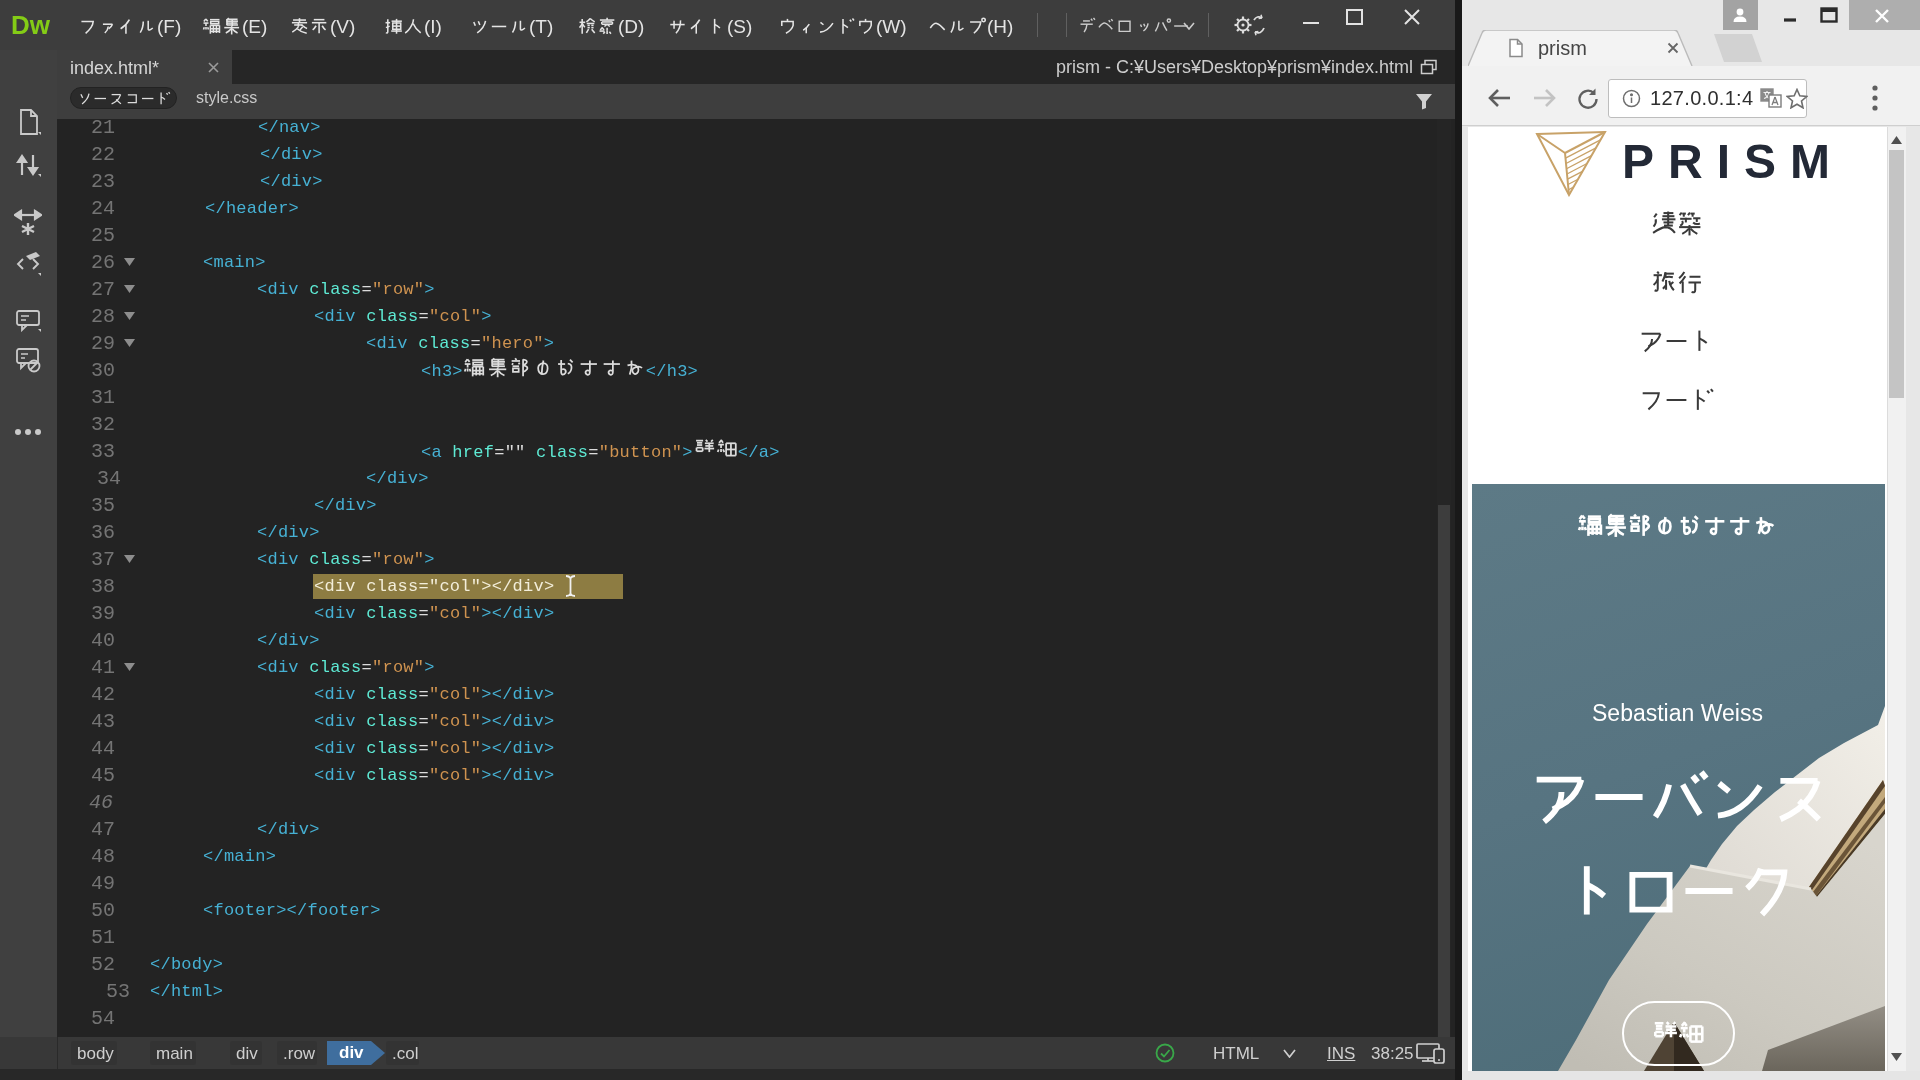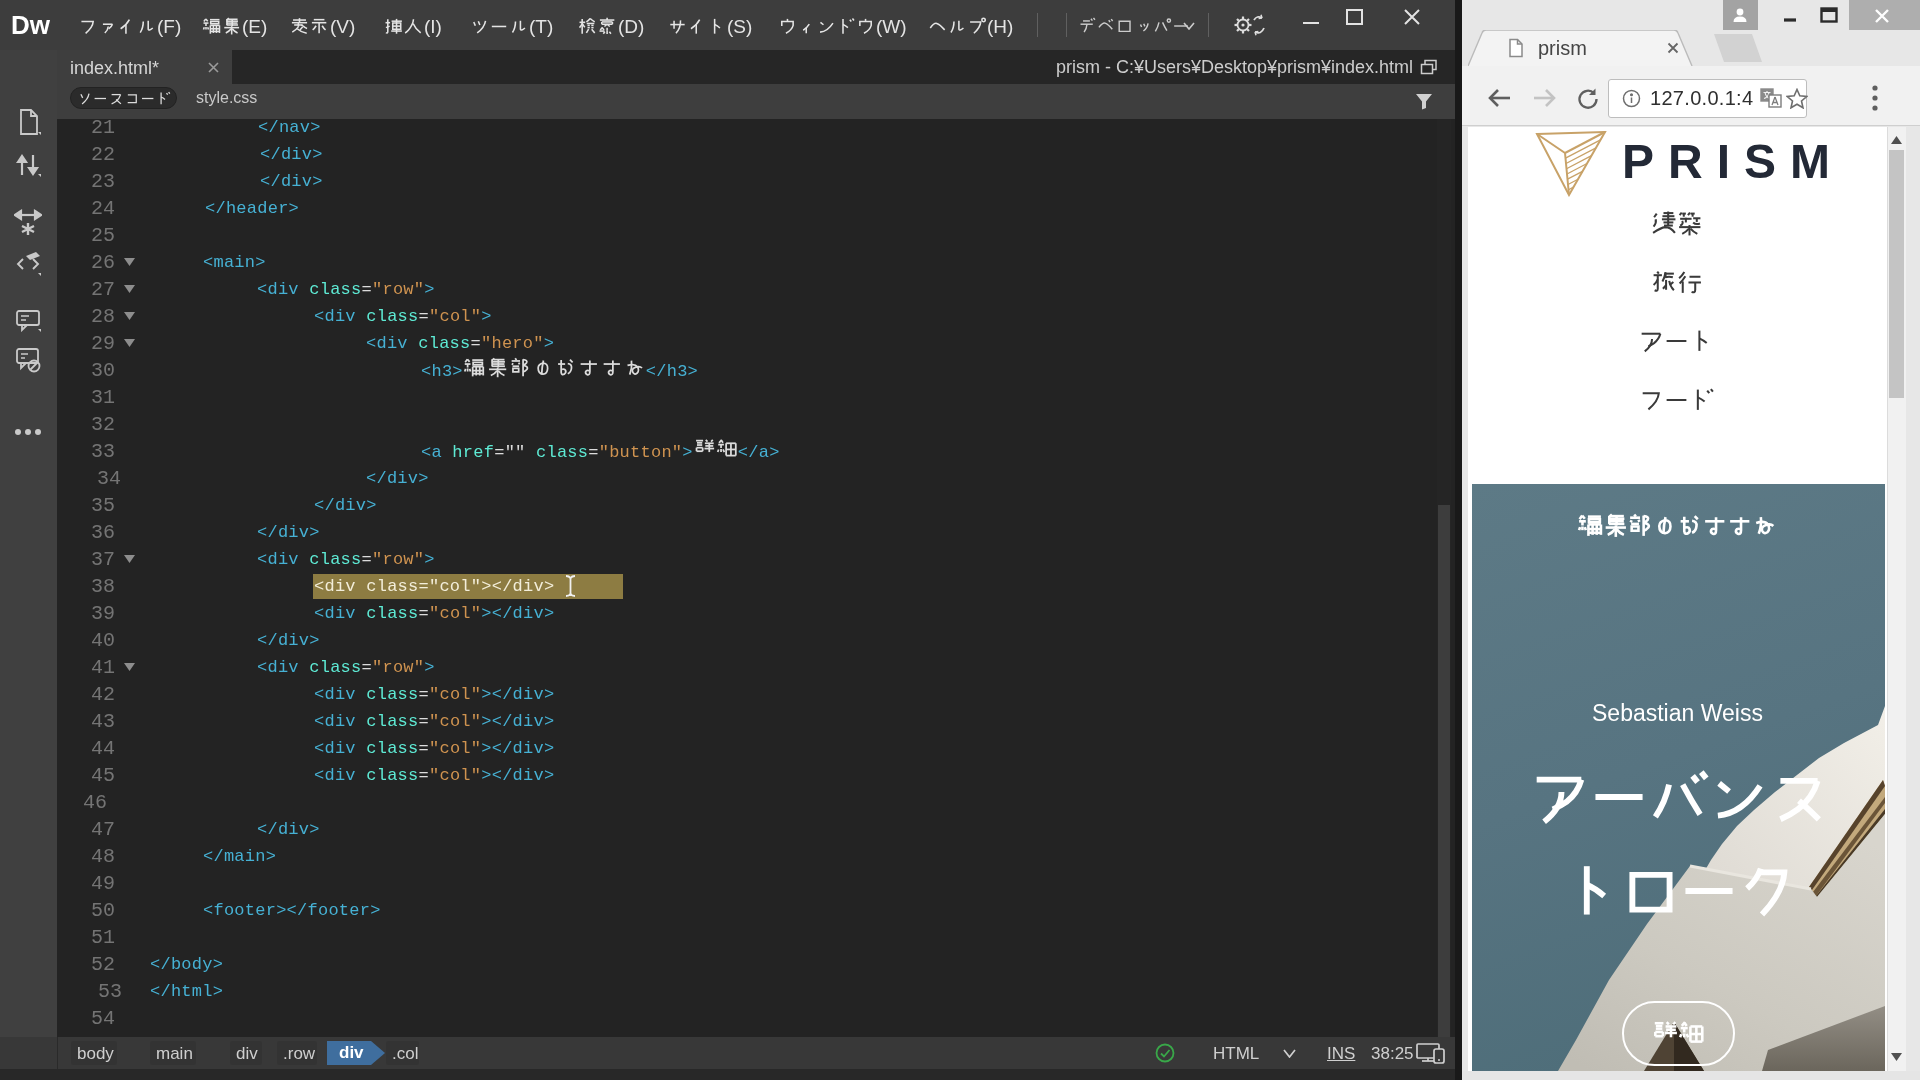--- a/index.html
+++ b/index.html
@@ -329,21 +329,21 @@
           <path d="M34 24 Q24 40 12 52"></path>
           <path d="M24 44 V88"></path>
           <path d="M50 26 H92"></path>
           <path d="M46 48 H94"></path>
           <path d="M72 48 V76 Q72 90 58 84"></path>
         </g>
       </defs>
     </svg>
 <div style="position:absolute;left:0px;top:0px;width:1455px;height:1080px;background:#232323;"></div>
 <div style="position:absolute;left:0px;top:0px;width:1455px;height:50px;background:#3d3d3d;"></div>
-<div style="position:absolute;left:11px;top:10px;"><span style="font-weight:bold;font-size:26px;color:#ffffff;">Dw</span></div>
+<div style="position:absolute;left:11px;top:10px;"><span style="font-weight:bold;font-size:26px;color:#84cc16;">Dw</span></div>
 <div style="position:absolute;left:78px;top:16px;height:21px;display:flex;align-items:center;">
       <svg style="" width="78" height="19" viewBox="0 0 409.5 100" preserveAspectRatio="xMinYMin meet">
         <g fill="none" stroke="#e4e4e4" stroke-width="8.20">
           <use href="#g15" x="0.0"></use>
           <use href="#g16" x="103.2"></use>
           <use href="#g17" x="206.3"></use>
           <use href="#g18" x="309.5"></use>
         </g>
       </svg>
       <span style="font-size:19px;color:#e4e4e4;margin-left:1px;">(F)</span>
@@ -612,32 +612,32 @@
 <div class="num" style="left:57px;top:653.5px;">41</div>
 <div class="cl" style="left:257px;top:653.5px;"><span class="t">&lt;div </span><span class="a">class</span><span class="w">=</span><span class="s">"row"</span><span class="t">&gt;</span></div>
 <div class="num" style="left:57px;top:680.5px;">42</div>
 <div class="cl" style="left:314px;top:680.5px;"><span class="t">&lt;div </span><span class="a">class</span><span class="w">=</span><span class="s">"col"</span><span class="t">&gt;&lt;/div&gt;</span></div>
 <div class="num" style="left:57px;top:707.5px;">43</div>
 <div class="cl" style="left:314px;top:707.5px;"><span class="t">&lt;div </span><span class="a">class</span><span class="w">=</span><span class="s">"col"</span><span class="t">&gt;&lt;/div&gt;</span></div>
 <div class="num" style="left:57px;top:734.5px;">44</div>
 <div class="cl" style="left:314px;top:734.5px;"><span class="t">&lt;div </span><span class="a">class</span><span class="w">=</span><span class="s">"col"</span><span class="t">&gt;&lt;/div&gt;</span></div>
 <div class="num" style="left:57px;top:761.5px;">45</div>
 <div class="cl" style="left:314px;top:761.5px;"><span class="t">&lt;div </span><span class="a">class</span><span class="w">=</span><span class="s">"col"</span><span class="t">&gt;&lt;/div&gt;</span></div>
-<div class="num" style="left:49px;top:788.5px;">46</div>
+<div class="num" style="left:55px;top:788.5px;font-style:italic;">46</div>
 <div class="num" style="left:57px;top:815.5px;">47</div>
 <div class="cl" style="left:257px;top:815.5px;"><span class="t">&lt;/div&gt;</span></div>
 <div class="num" style="left:57px;top:842.5px;padding-left:28px;">48</div>
 <div class="cl" style="left:203px;top:842.5px;"><span class="t">&lt;/main&gt;</span></div>
 <div class="num" style="left:57px;top:869.5px;">49</div>
 <div class="num" style="left:57px;top:896.5px;">50</div>
 <div class="cl" style="left:203px;top:896.5px;"><span class="t">&lt;footer&gt;&lt;/footer&gt;</span></div>
 <div class="num" style="left:57px;top:923.5px;">51</div>
 <div class="num" style="left:57px;top:950.5px;">52</div>
 <div class="cl" style="left:150px;top:950.5px;"><span class="t">&lt;/body&gt;</span></div>
-<div class="num" style="left:64px;top:977.5px;">53</div>
+<div class="num" style="left:72px;top:977.5px;">53</div>
 <div class="cl" style="left:150px;top:977.5px;"><span class="t">&lt;/html&gt;</span></div>
 <div class="num" style="left:57px;top:1004.5px;padding-left:8px;">54</div>
 <div style="position:absolute;left:313px;top:573.5px;width:310px;height:25px;background:#8d7c42;"></div>
 <div class="cl" style="left:314px;top:572.5px;"><span style="color:#f3eeda;">&lt;div class="col"&gt;&lt;/div&gt;</span></div>
 <svg style="position:absolute;left:564px;top:573.5px;" width="13" height="24" viewBox="0 0 13 24">
 <g stroke="#f0f0f0" stroke-width="1.8" fill="none">
         <path d="M2 2 Q5 2 6.5 4 Q8 2 11 2"></path>
 <path d="M6.5 4 V20"></path>
         <path d="M2 22 Q5 22 6.5 20 Q8 22 11 22"></path>
       </g>

